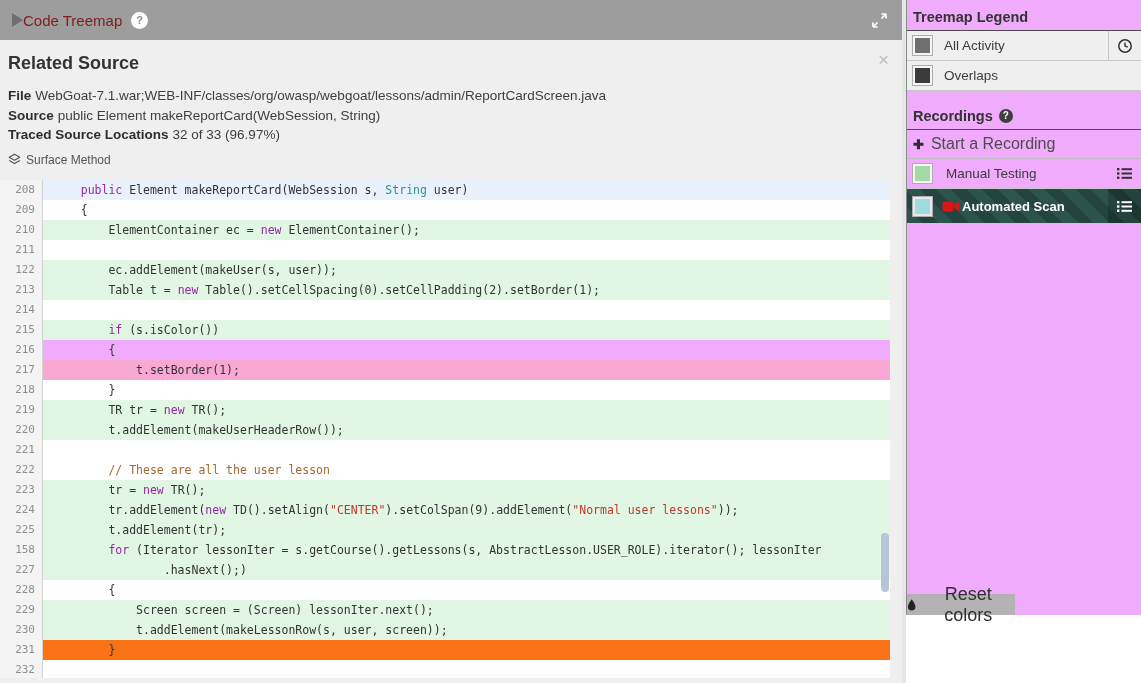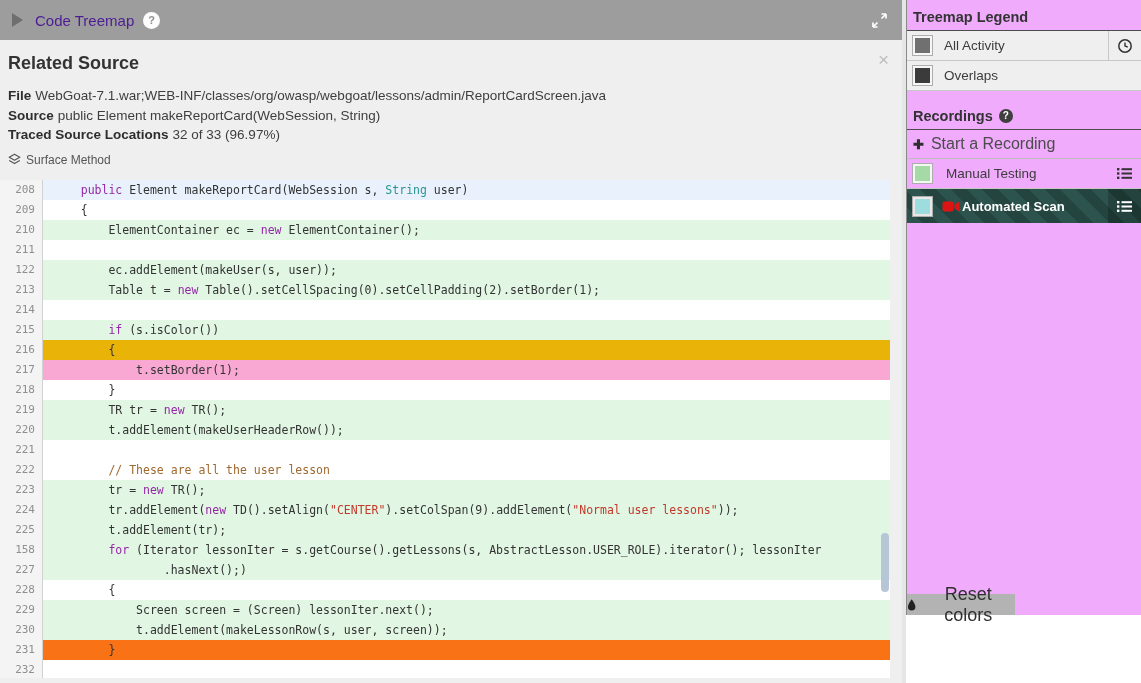--- a/index.html
+++ b/index.html
@@ -5,21 +5,21 @@
   * { margin:0; padding:0; box-sizing:border-box; }
   html,body { width:1141px; height:683px; overflow:hidden; background:#fff;
     font-family:"Liberation Sans", sans-serif; }
   .page { position:relative; width:1141px; height:683px; }
 
   
   .main { position:absolute; left:0; top:0; width:902px; height:683px; background:#efefef; }
   .titlebar { height:40px; background:#9d9d9d; display:flex; align-items:center; }
   .collapse-tri { width:0; height:0; margin-left:12px;
     border-top:7px solid transparent; border-bottom:7px solid transparent; border-left:11px solid #6f6f6f; }
-  .tb-title { margin-left:12px; font-size:15px; color:#4c1d95; }
+  .tb-title { font-size:15px; color:#7f1d1d; }
   .help-light { width:17px; height:17px; margin-left:9px; border-radius:50%; background:#fdfdfd;
     color:#8f8f8f; font-size:11px; font-weight:bold; text-align:center; line-height:17px; }
   .expand { margin-left:auto; margin-right:13px; display:flex; }
 
   .panel-title { margin:13px 8px 0 8px; font-size:18px; font-weight:bold; color:#333; }
   .close-x { position:absolute; top:50px; right:13px; font-size:19px; color:#bdbdbd; line-height:1; cursor:default; }
   .meta { margin:12px 8px 0 8px; }
   .meta-line { font-size:13.5px; line-height:19.5px; color:#3e3e3e; white-space:nowrap; }
   .meta-line b { color:#2e2e2e; margin-right:4px; }
   .surface { margin:8px 0 0 8px; display:flex; align-items:center; gap:5px; font-size:12px; color:#555; }
@@ -134,21 +134,21 @@
           <span class="ctext"><span style="color: rgb(51, 51, 51);">        Table t = </span><span style="color: rgb(149, 39, 168);">new</span><span style="color: rgb(51, 51, 51);"> Table().setCellSpacing(0).setCellPadding(2).setBorder(1);</span></span>
         </div>
         <div class="crow" style="background: rgb(255, 255, 255);">
           <span class="gut">214</span>
           <span class="ctext"></span>
         </div>
         <div class="crow" style="background: rgb(225, 246, 227);">
           <span class="gut">215</span>
           <span class="ctext"><span style="color: rgb(51, 51, 51);">        </span><span style="color: rgb(149, 39, 168);">if</span><span style="color: rgb(51, 51, 51);"> (s.isColor())</span></span>
         </div>
-        <div class="crow" style="background: #eab308;">
+        <div class="crow" style="background: #f0abfc;">
           <span class="gut">216</span>
           <span class="ctext"><span style="color: rgb(51, 51, 51);">        {</span></span>
         </div>
         <div class="crow" style="background: #f9a8d4;">
           <span class="gut">217</span>
           <span class="ctext"><span style="color: rgb(51, 51, 51);">            t.setBorder(1);</span></span>
         </div>
         <div class="crow" style="background: rgb(255, 255, 255);">
           <span class="gut">218</span>
           <span class="ctext"><span style="color: rgb(51, 51, 51);">        }</span></span>

